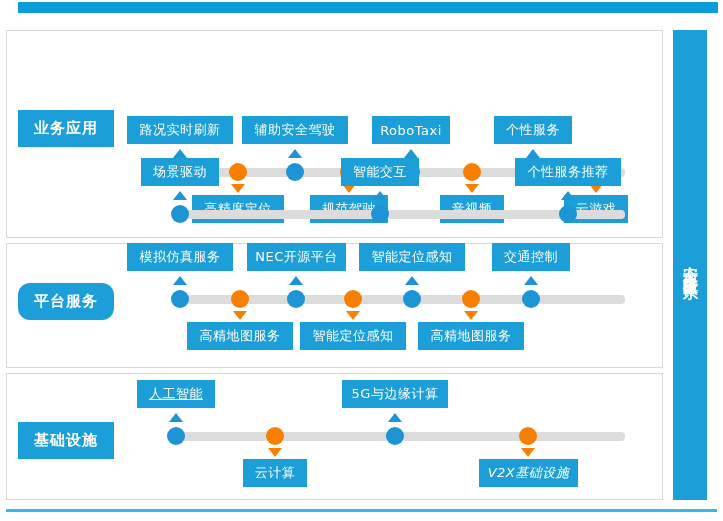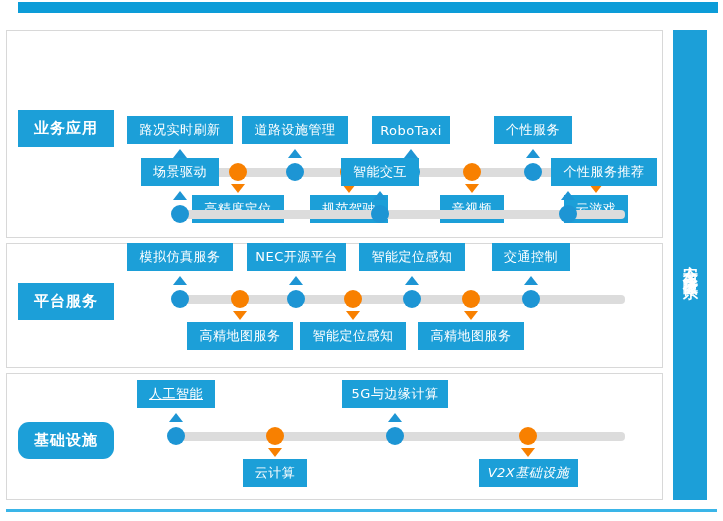--- a/index.html
+++ b/index.html
@@ -112,21 +112,21 @@
       <div class="cat-chip" style="left: 18px; top: 110px; width: 96px; height: 37px;">业务应用</div>
       <div class="track" style="left: 172px; top: 168px; width: 453px;"></div>
       <div class="marker blue" style="left: 171px; top: 163px;"></div>
       <div class="tri up" style="left: 173px; top: 149px;"></div>
       <div class="node" style="width: 106px; left: 127px; top: 116px;">路况实时刷新</div>
       <div class="marker orange" style="left: 229px; top: 163px;"></div>
       <div class="tri down" style="left: 231px; top: 184px;"></div>
       <div class="node" style="width: 92px; left: 192px; top: 195px;">高精度定位</div>
       <div class="marker blue" style="left: 286px; top: 163px;"></div>
       <div class="tri up" style="left: 288px; top: 149px;"></div>
-      <div class="node" style="width: 106px; left: 242px; top: 116px;">道路设施管理</div>
+      <div class="node" style="width: 106px; left: 242px; top: 116px;">辅助安全驾驶</div>
       <div class="marker orange" style="left: 340px; top: 163px;"></div>
       <div class="tri down" style="left: 342px; top: 184px;"></div>
       <div class="node" style="width: 78px; left: 310px; top: 195px;">规范驾驶</div>
       <div class="marker blue" style="left: 402px; top: 163px;"></div>
       <div class="tri up" style="left: 404px; top: 149px;"></div>
       <div class="node" style="width: 78px; left: 372px; top: 116px;">RoboTaxi</div>
       <div class="marker orange" style="left: 463px; top: 163px;"></div>
       <div class="tri down" style="left: 465px; top: 184px;"></div>
       <div class="node" style="width: 64px; left: 440px; top: 195px;">音视频</div>
       <div class="marker blue" style="left: 524px; top: 163px;"></div>
@@ -137,22 +137,22 @@
       <div class="node" style="width: 64px; left: 564px; top: 195px;">云游戏</div>
       <div class="track" style="left: 172px; top: 210px; width: 453px;"></div>
       <div class="marker blue" style="left: 171px; top: 205px;"></div>
       <div class="tri up" style="left: 173px; top: 191px;"></div>
       <div class="node" style="width: 78px; left: 141px; top: 158px; font-family: Liberation Serif, serif;">场景驱动</div>
       <div class="marker blue" style="left: 371px; top: 205px;"></div>
       <div class="tri up" style="left: 373px; top: 191px;"></div>
       <div class="node" style="width: 78px; left: 341px; top: 158px;">智能交互</div>
       <div class="marker blue" style="left: 559px; top: 205px;"></div>
       <div class="tri up" style="left: 561px; top: 191px;"></div>
-      <div class="node" style="width: 106px; left: 515px; top: 158px; margin-left: 36px;">个性服务推荐</div>
-      <div class="cat-chip" style="left: 18px; top: 283px; width: 96px; height: 37px;">平台服务</div>
+      <div class="node" style="width: 106px; left: 515px; top: 158px;">个性服务推荐</div>
+      <div class="cat-chip" style="left: 18px; top: 283px; width: 96px; height: 37px; border-radius: 12px;">平台服务</div>
       <div class="track" style="left: 172px; top: 295px; width: 453px;"></div>
       <div class="marker blue" style="left: 171px; top: 290px;"></div>
       <div class="tri up" style="left: 173px; top: 276px;"></div>
       <div class="node" style="width: 106px; left: 127px; top: 243px;">模拟仿真服务</div>
       <div class="marker orange" style="left: 231px; top: 290px;"></div>
       <div class="tri down" style="left: 233px; top: 311px;"></div>
       <div class="node" style="width: 106px; left: 187px; top: 322px;">高精地图服务</div>
       <div class="marker blue" style="left: 287px; top: 290px;"></div>
       <div class="tri up" style="left: 289px; top: 276px;"></div>
       <div class="node" style="width: 99px; left: 247px; top: 243px;">NEC开源平台</div>
@@ -161,21 +161,21 @@
       <div class="node" style="width: 106px; left: 300px; top: 322px;">智能定位感知</div>
       <div class="marker blue" style="left: 403px; top: 290px;"></div>
       <div class="tri up" style="left: 405px; top: 276px;"></div>
       <div class="node" style="width: 106px; left: 359px; top: 243px;">智能定位感知</div>
       <div class="marker orange" style="left: 462px; top: 290px;"></div>
       <div class="tri down" style="left: 464px; top: 311px;"></div>
       <div class="node" style="width: 106px; left: 418px; top: 322px;">高精地图服务</div>
       <div class="marker blue" style="left: 522px; top: 290px;"></div>
       <div class="tri up" style="left: 524px; top: 276px;"></div>
       <div class="node" style="width: 78px; left: 492px; top: 243px;">交通控制</div>
-      <div class="cat-chip" style="left: 18px; top: 422px; width: 96px; height: 37px; border-radius: 11px;">基础设施</div>
+      <div class="cat-chip" style="left: 18px; top: 422px; width: 96px; height: 37px;">基础设施</div>
       <div class="track" style="left: 168px; top: 432px; width: 457px;"></div>
       <div class="marker blue" style="left: 167px; top: 427px;"></div>
       <div class="tri up" style="left: 169px; top: 413px;"></div>
       <div class="node" style="width: 78px; left: 137px; top: 380px; text-decoration: underline;">人工智能</div>
       <div class="marker orange" style="left: 266px; top: 427px;"></div>
       <div class="tri down" style="left: 268px; top: 448px;"></div>
       <div class="node" style="width: 64px; left: 243px; top: 459px;">云计算</div>
       <div class="marker blue" style="left: 386px; top: 427px;"></div>
       <div class="tri up" style="left: 388px; top: 413px;"></div>
       <div class="node" style="width: 106px; left: 342px; top: 380px; text-align: center;">5G与边缘计算</div>

